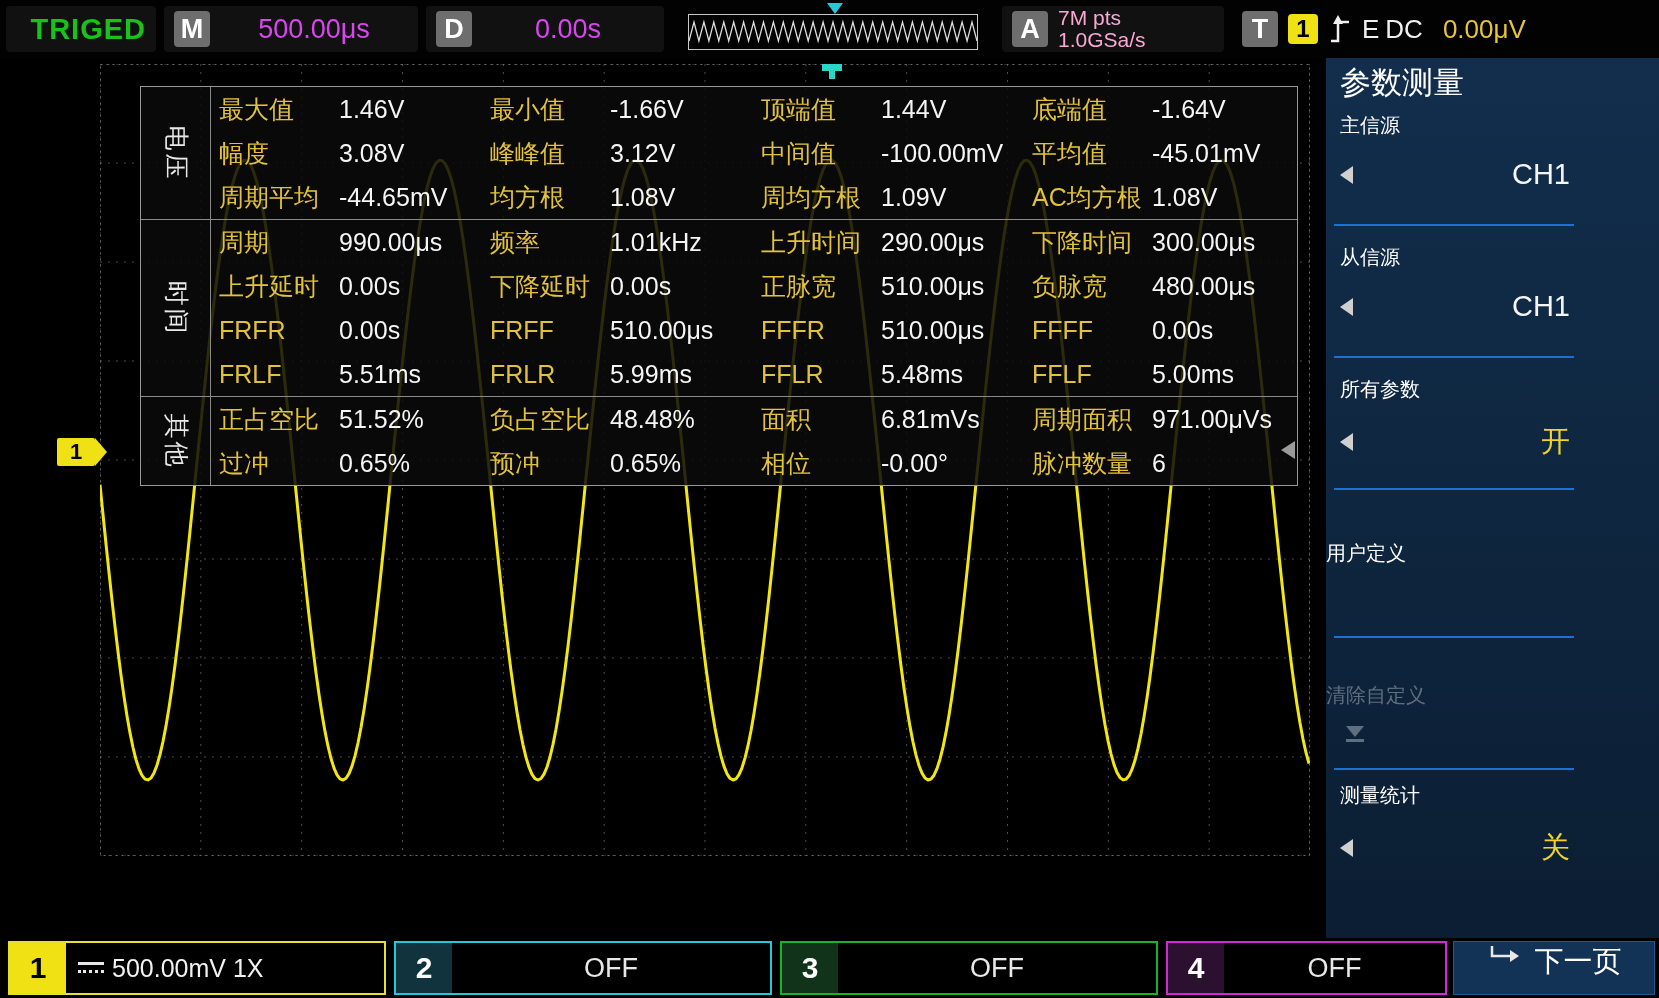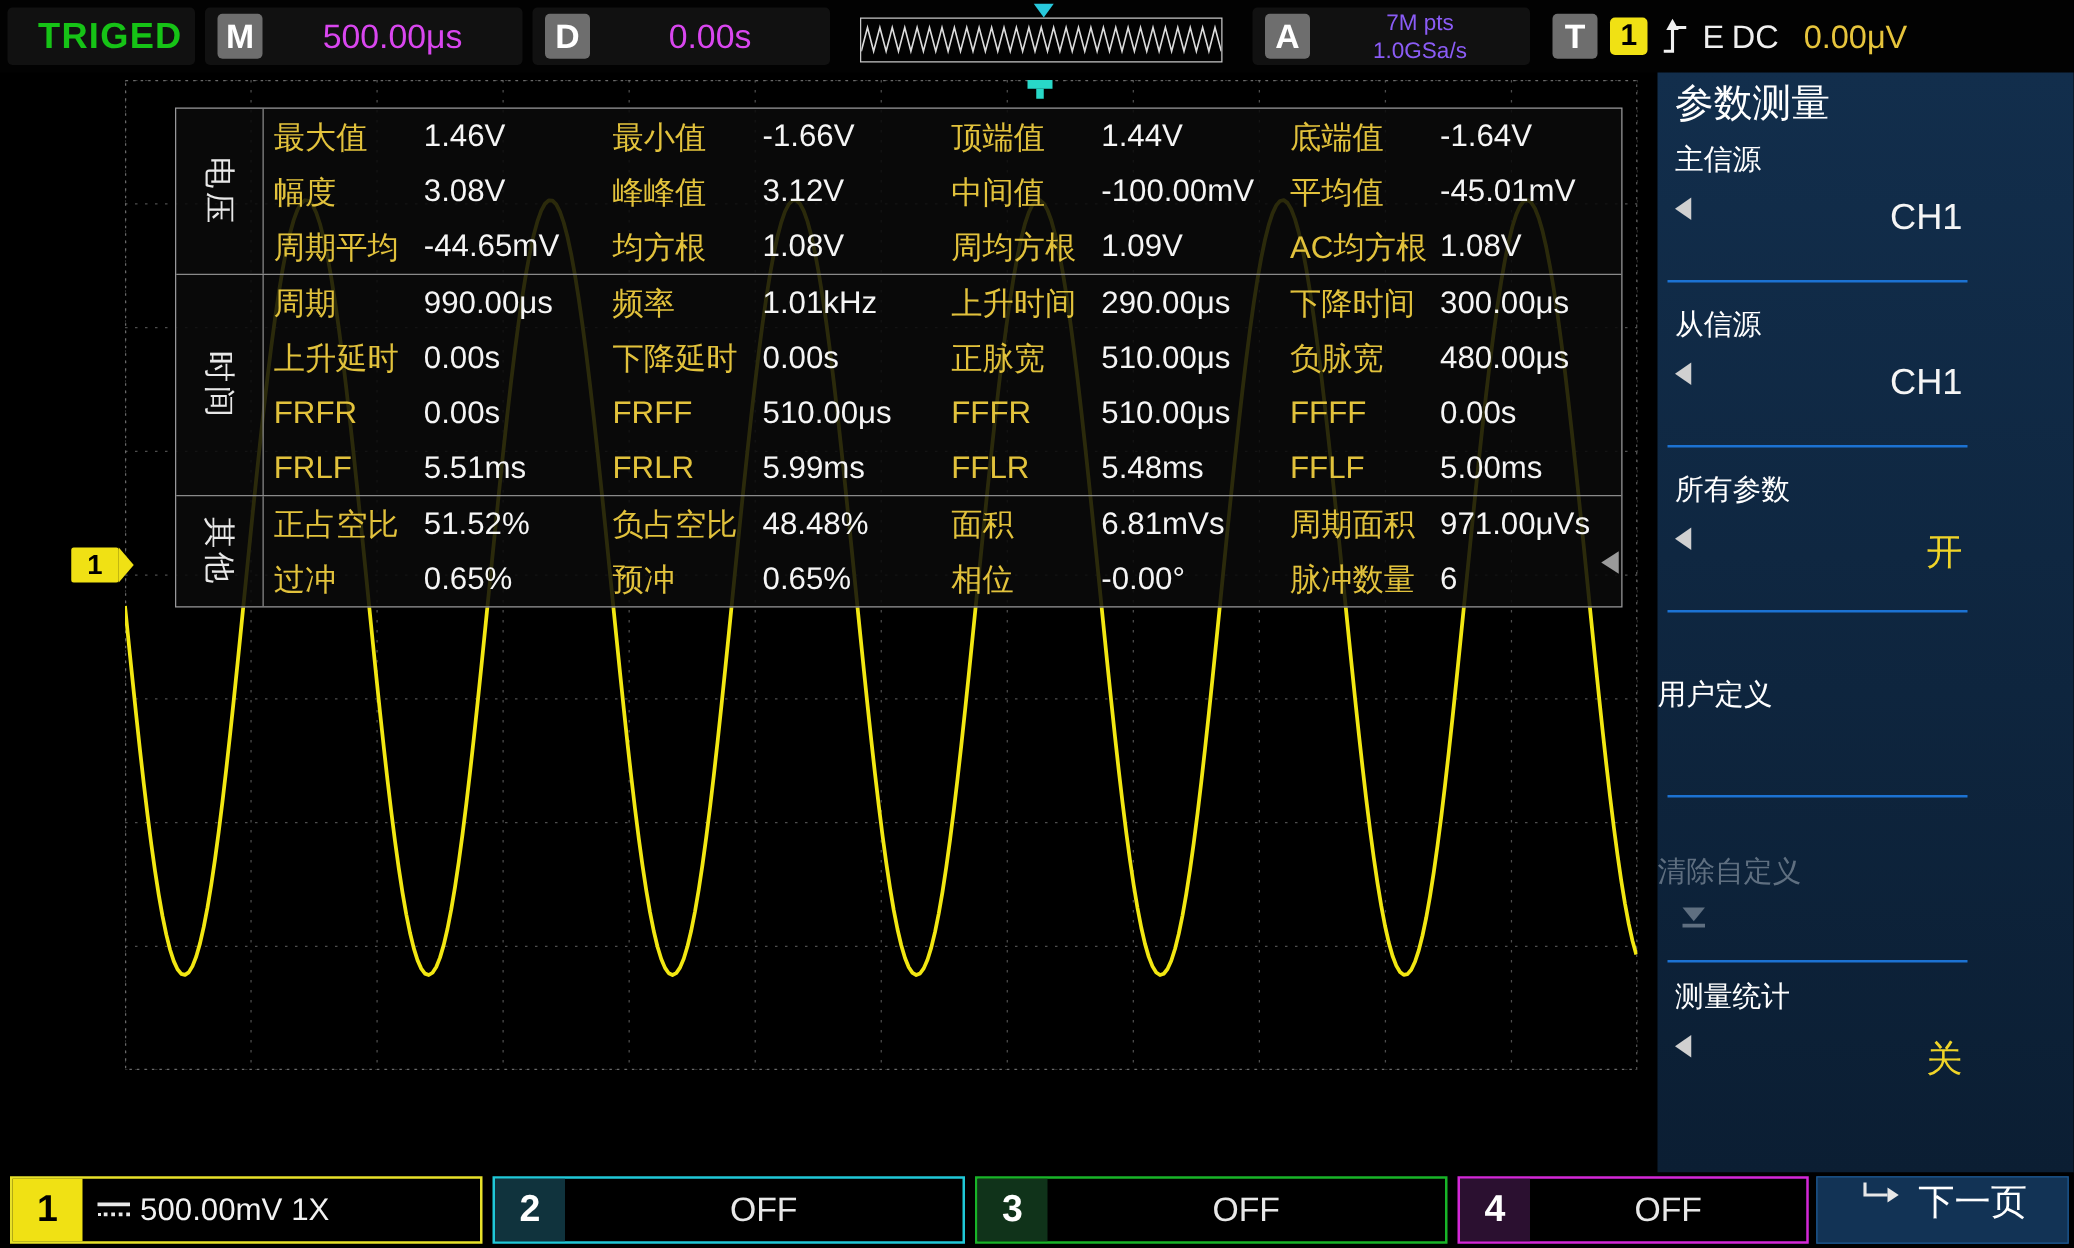--- a/index.html
+++ b/index.html
@@ -12,21 +12,21 @@
 .seg{position:absolute;top:6px;height:46px;background:#111;border-radius:4px;display:flex;align-items:center;gap:10px;padding:0 10px}
 .seg-trig{left:6px;width:150px;justify-content:flex-end}
 .trig-text{color:#16c316;font-weight:bold;font-size:29px;letter-spacing:1px}
 .seg-m{left:164px;width:254px}
 .seg-d{left:426px;width:238px}
 .seg-preview{left:672px;width:322px;background:transparent;padding:0}
 .seg-a{left:1002px;width:222px}
 .seg-t{left:1232px;width:340px;background:transparent}
 .chip{width:36px;height:36px;background:#6e6e6e;color:#fff;font-weight:bold;font-size:27px;border-radius:4px;display:flex;align-items:center;justify-content:center;flex:0 0 auto}
 .segval{color:#d946ef;font-size:27px;flex:1;text-align:center;white-space:nowrap}
-.acq-stack{flex:1;text-align:center;color:#8b5cf6;font-size:18px;line-height:22px;white-space:nowrap}
+.acq-stack{flex:1;color:#f9a8d4;font-size:21px;line-height:22px;white-space:nowrap}
 .chip-ch1{width:30px;height:30px;background:#f0e114;color:#000;font-weight:bold;font-size:24px;border-radius:4px;display:flex;align-items:center;justify-content:center}
 .trig-e,.trig-dc{color:#f0f0f0;font-size:26px}
 .trig-dc{margin-left:-4px}
 .trig-level{color:#e6c43c;font-size:26px;margin-left:10px}
 .pstrip{position:absolute;left:16px;top:8px;width:290px;height:36px;border:1px solid #c8c8c8}
 .ptri{position:absolute;left:155px;top:-3px;width:0;height:0;border-left:8px solid transparent;border-right:8px solid transparent;border-top:11px solid #28c8dc}
 
 
 .gridarea{position:absolute;left:100px;top:64px;width:1210px;height:792px}
 #wave-svg{position:absolute;left:0;top:0}
@@ -44,24 +44,24 @@
 .meas-group-text{transform:rotate(90deg);color:#e8e8e8;font-size:25px;letter-spacing:3px;white-space:nowrap}
 .meas-rows{flex:1}
 .meas-row{display:flex;height:44px;align-items:center}
 .meas-cell{width:271px;display:flex;align-items:center;padding-left:8px;white-space:nowrap;overflow:visible}
 .meas-label{color:#e2c23c;font-size:25px;min-width:112px;margin-right:8px}
 .meas-value{color:#f5f5f5;font-size:25px}
 
 
 .sidebar{position:absolute;left:1326px;top:58px;width:349px;height:880px;background:linear-gradient(180deg,#122e4c 0%,#0b1e33 100%)}
 .sb-title{position:absolute;left:14px;top:4px;font-size:31px;color:#fff}
-.sb-label{position:absolute;left:14px;font-size:23px;color:#fff;white-space:nowrap}
+.sb-label{position:absolute;left:14px;font-size:20px;color:#fff;white-space:nowrap}
 .sb-center{left:0;width:252px;text-align:left}
 .sb-disabled{color:#5f6f80}
-.sb-sel{position:absolute;left:14px;width:230px;display:flex;}
+.sb-sel{position:absolute;left:14px;width:230px;display:flex;align-items:center}
 .sb-arrow{width:0;height:0;border-top:9px solid transparent;border-bottom:9px solid transparent;border-right:13px solid #d0d0d0}
 .sb-value{margin-left:auto;font-size:29px;color:#fff;white-space:nowrap}
 .sb-sep{position:absolute;left:8px;width:240px;height:2px;background:#1c72d2}
 .sb-down-icon{position:absolute;left:18px;display:flex;flex-direction:column;align-items:center;width:22px}
 .sb-down-icon .tri{width:0;height:0;border-left:9px solid transparent;border-right:9px solid transparent;border-top:11px solid #5f6f80}
 .sb-down-icon .bar{width:18px;height:3px;background:#5f6f80;margin-top:2px}
 
 
 .bottombar{position:absolute;left:0;top:938px;width:1659px;height:60px;background:#000}
 .ch-box{position:absolute;top:3px;height:54px;border:2px solid;display:flex;align-items:center;background:#000}

